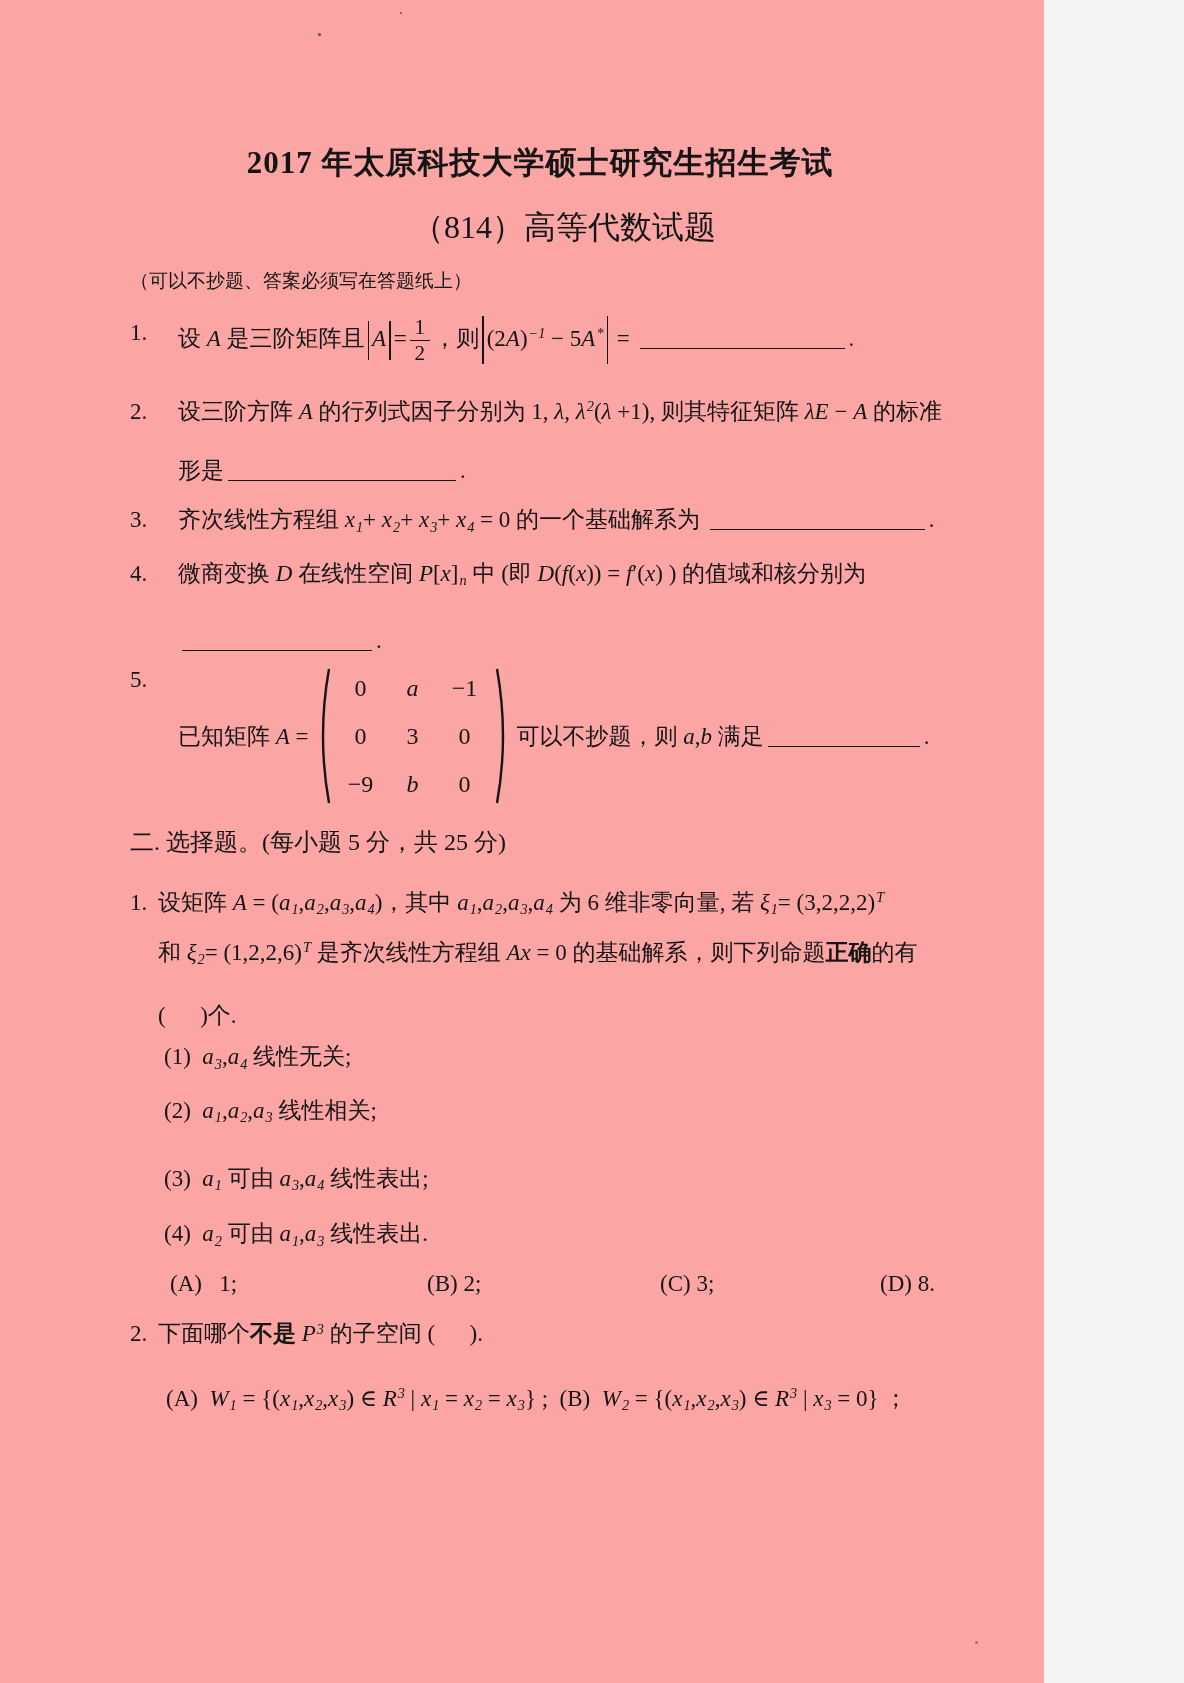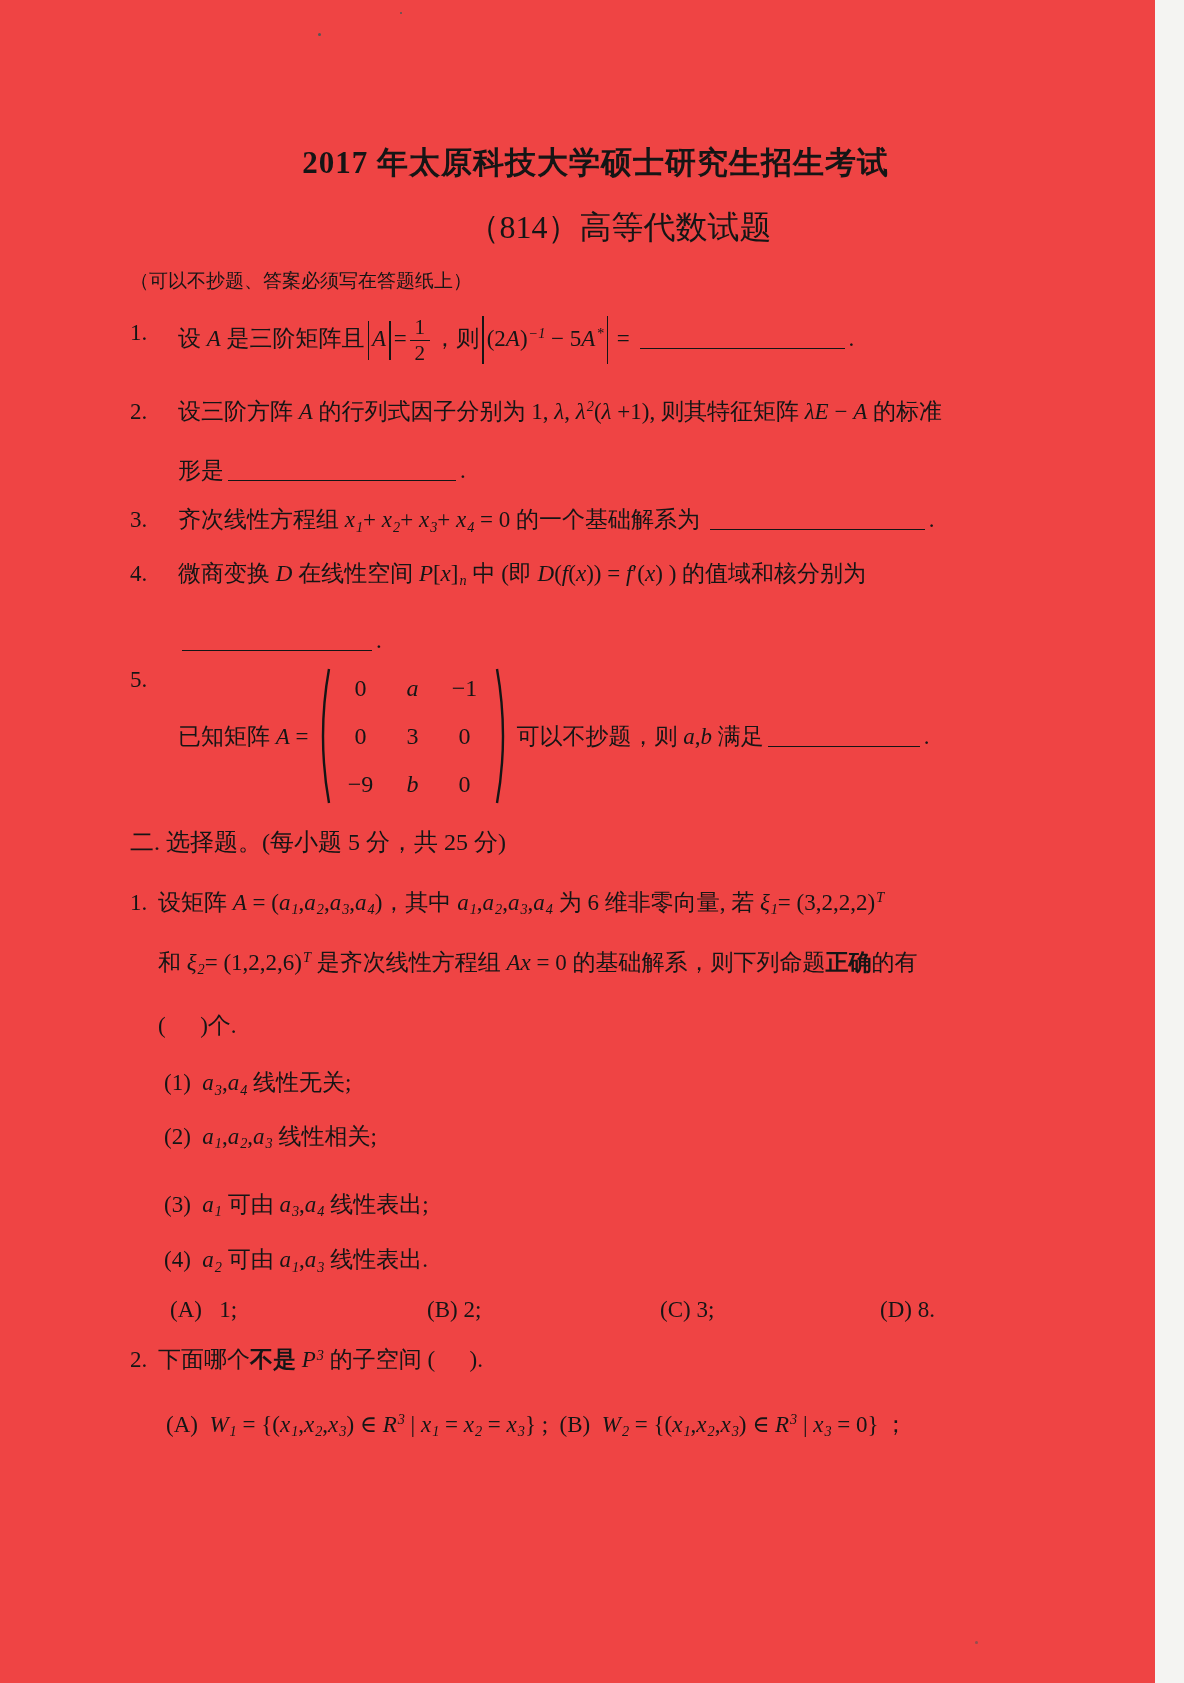--- a/index.html
+++ b/index.html
@@ -1,19 +1,19 @@
 <!DOCTYPE html>
 <html><head>
 <meta charset="utf-8">
 <style>
   html,body{margin:0;padding:0;}
   body{width:1184px;height:1683px;background:#f4f4f2;}
   .page{
-    position:relative;width:1155px;height:1683px;box-sizing:border-box;
-    background:#ef4444;color:#151515;overflow:hidden;
+    position:relative;width:1044px;height:1683px;box-sizing:border-box;
+    background:#fca5a5;color:#151515;overflow:hidden;
     font-family:"Liberation Serif","DejaVu Serif",serif;
   }
   .content{padding:142px 94px 0 130px;}
   .title{font-size:31px;font-weight:700;text-align:center;margin:0;letter-spacing:1px;}
   .subtitle{font-size:32px;text-align:center;margin:22px 0 0;font-weight:400;}
   .subtitle .st-bold{font-weight:400;margin-left:48px;}
   .note{font-size:19px;text-align:left;margin:18px 0 0;}
   .sec-heading{font-size:24px;margin:24px 0 0;}
   .q{display:flex;align-items:flex-start;font-size:23px;line-height:1.45;}
   .qnum{flex:0 0 48px;}
@@ -33,23 +33,23 @@
   
   .m-q1{margin-top:22px;}
   .m-q2a{margin-top:30px;}
   .m-q2b{margin-top:26px;}
   .m-q3{margin-top:16px;}
   .m-q4a{margin-top:19px;}
   .m-q4b{margin-top:33px;}
   .m-q5{margin-top:6px;}
   .m-s2h{margin-top:16px;}
   .m-s2q1a{margin-top:28px;}
-  .m-s2q1b{margin-top:26px;justify-content:flex-end;}
+  .m-s2q1b{margin-top:16px;justify-content:flex-end;}
   .m-s2q1c{margin-top:29px;}
-  .m-item1{margin-top:24px;}
+  .m-item1{margin-top:8px;}
   .m-item2{margin-top:19px;}
   .m-item3{margin-top:34px;}
   .m-item4{margin-top:21px;}
   .m-opts{margin-top:20px;}
   .m-s2q2{margin-top:20px;}
   .m-s2q2opts{margin-top:31px;}
   .indent-items{padding-left:34px;}
   .indent-line3{padding-left:28px;}
   .indent-opts{padding-left:40px;}
   .indent-wline{padding-left:36px;}

